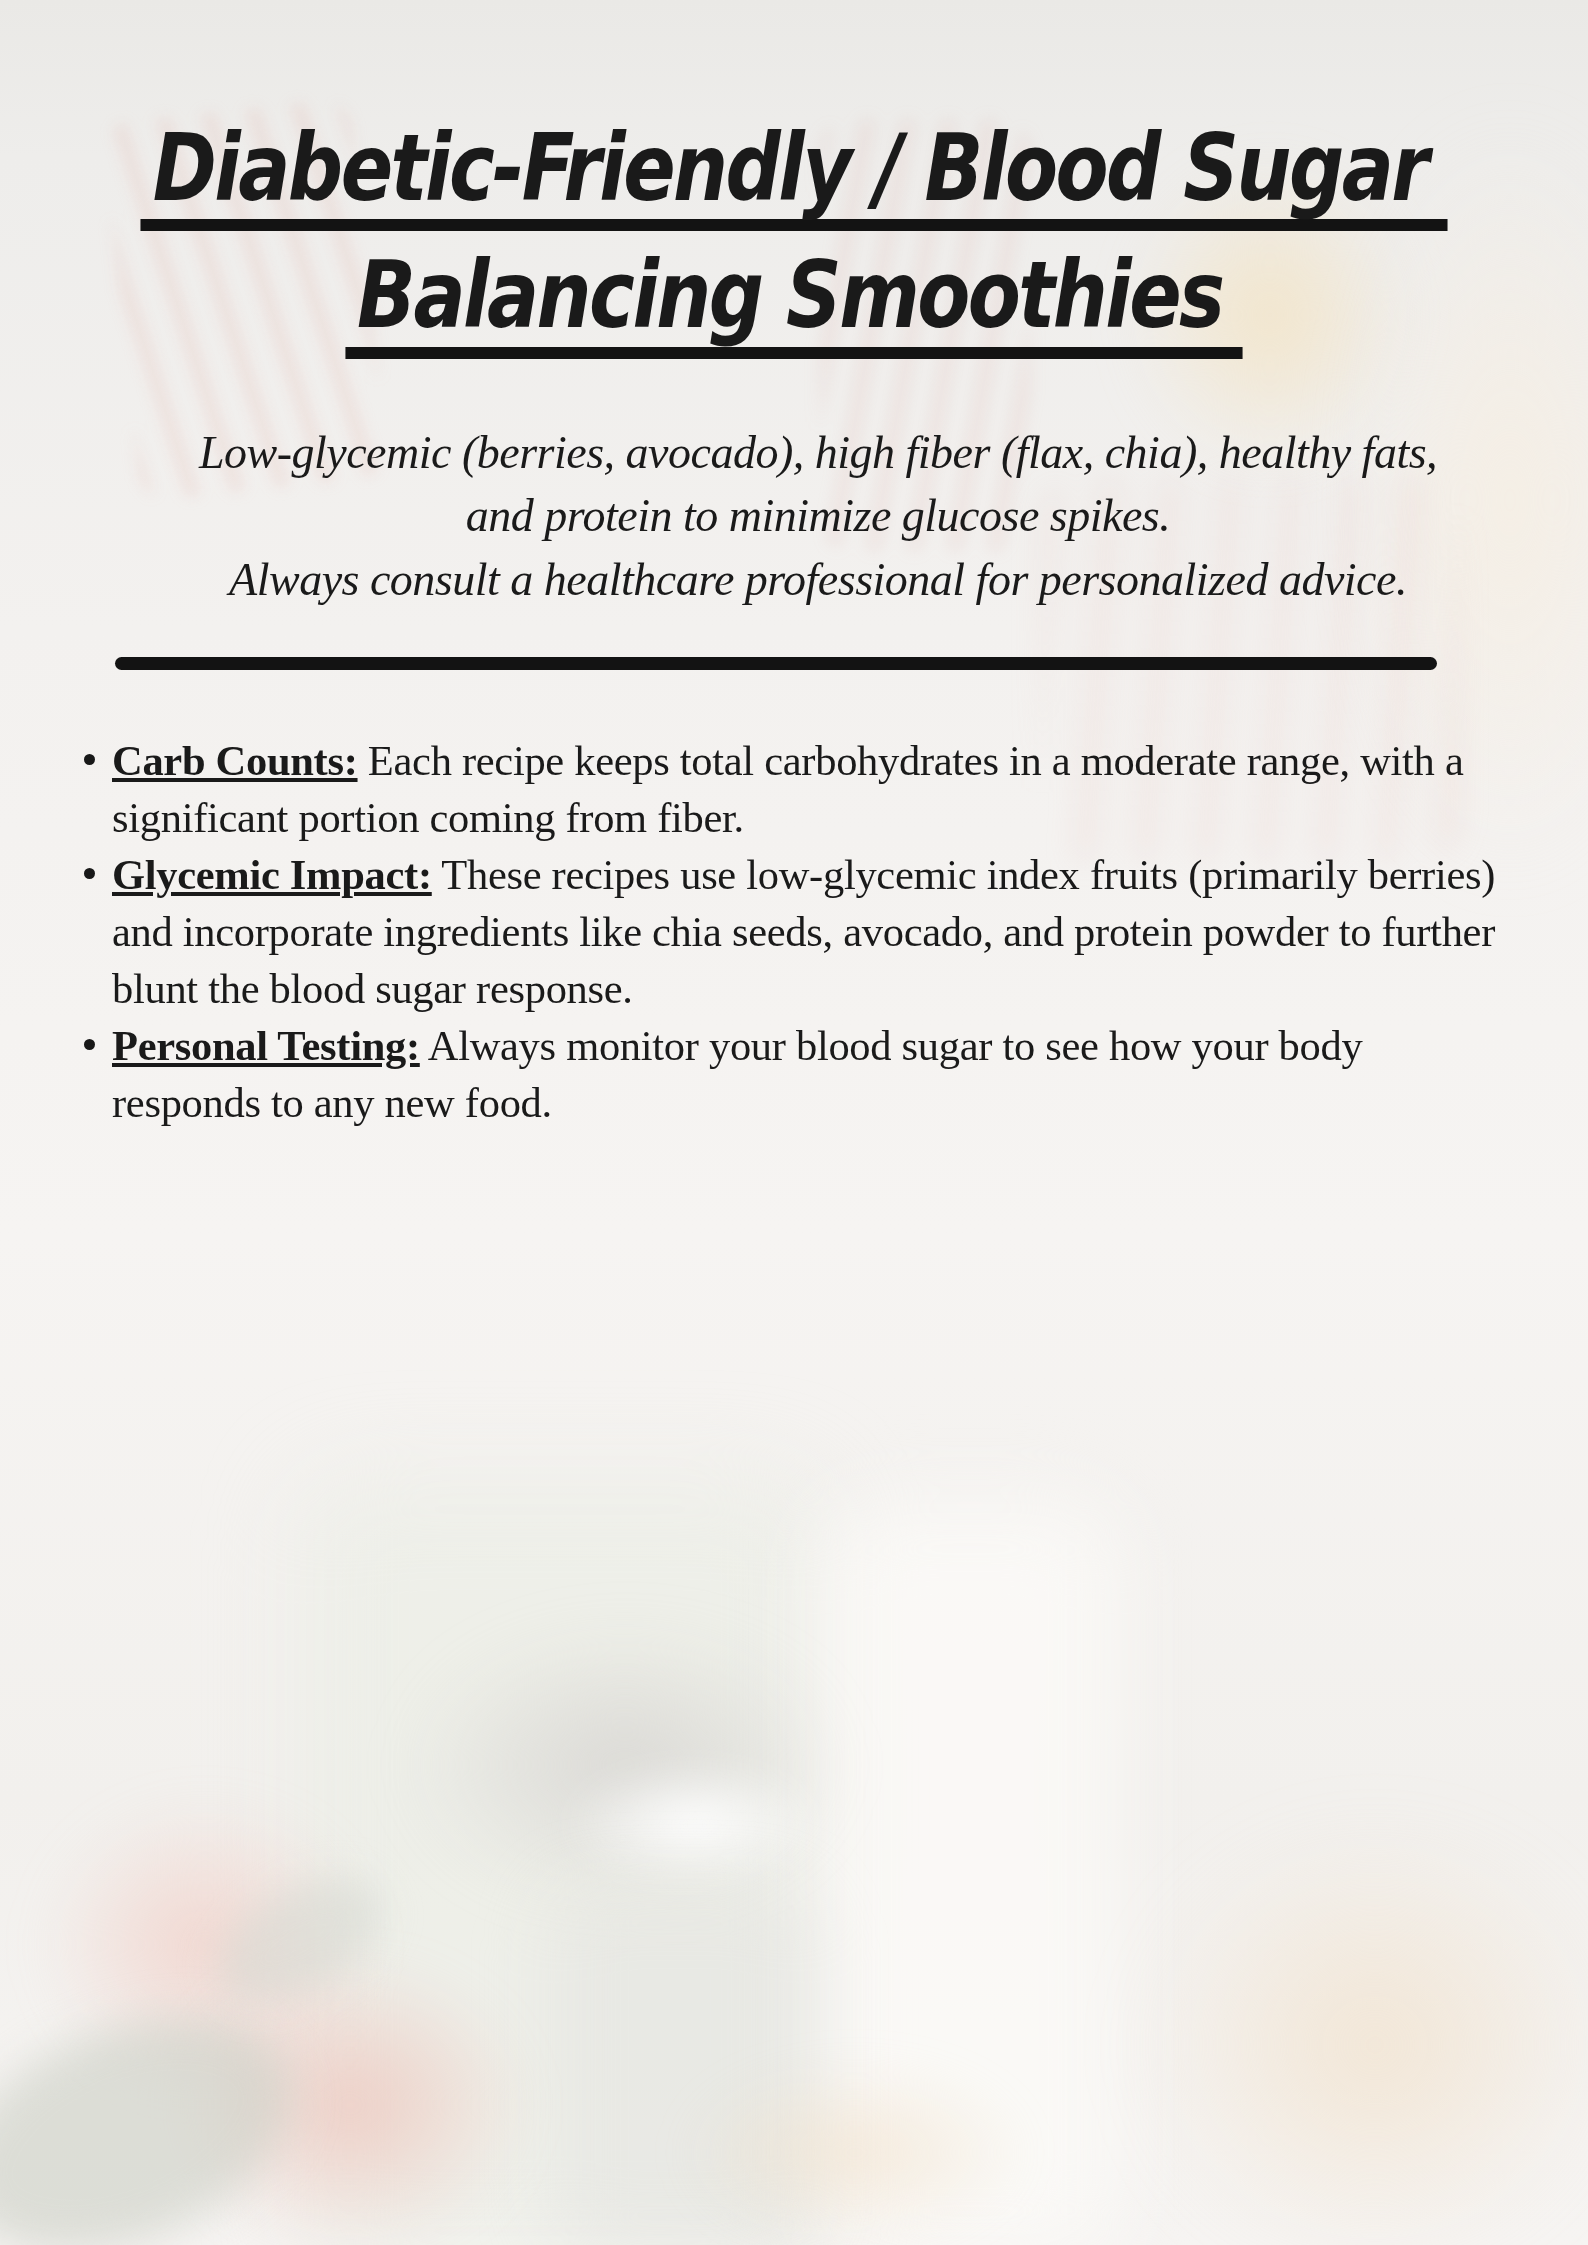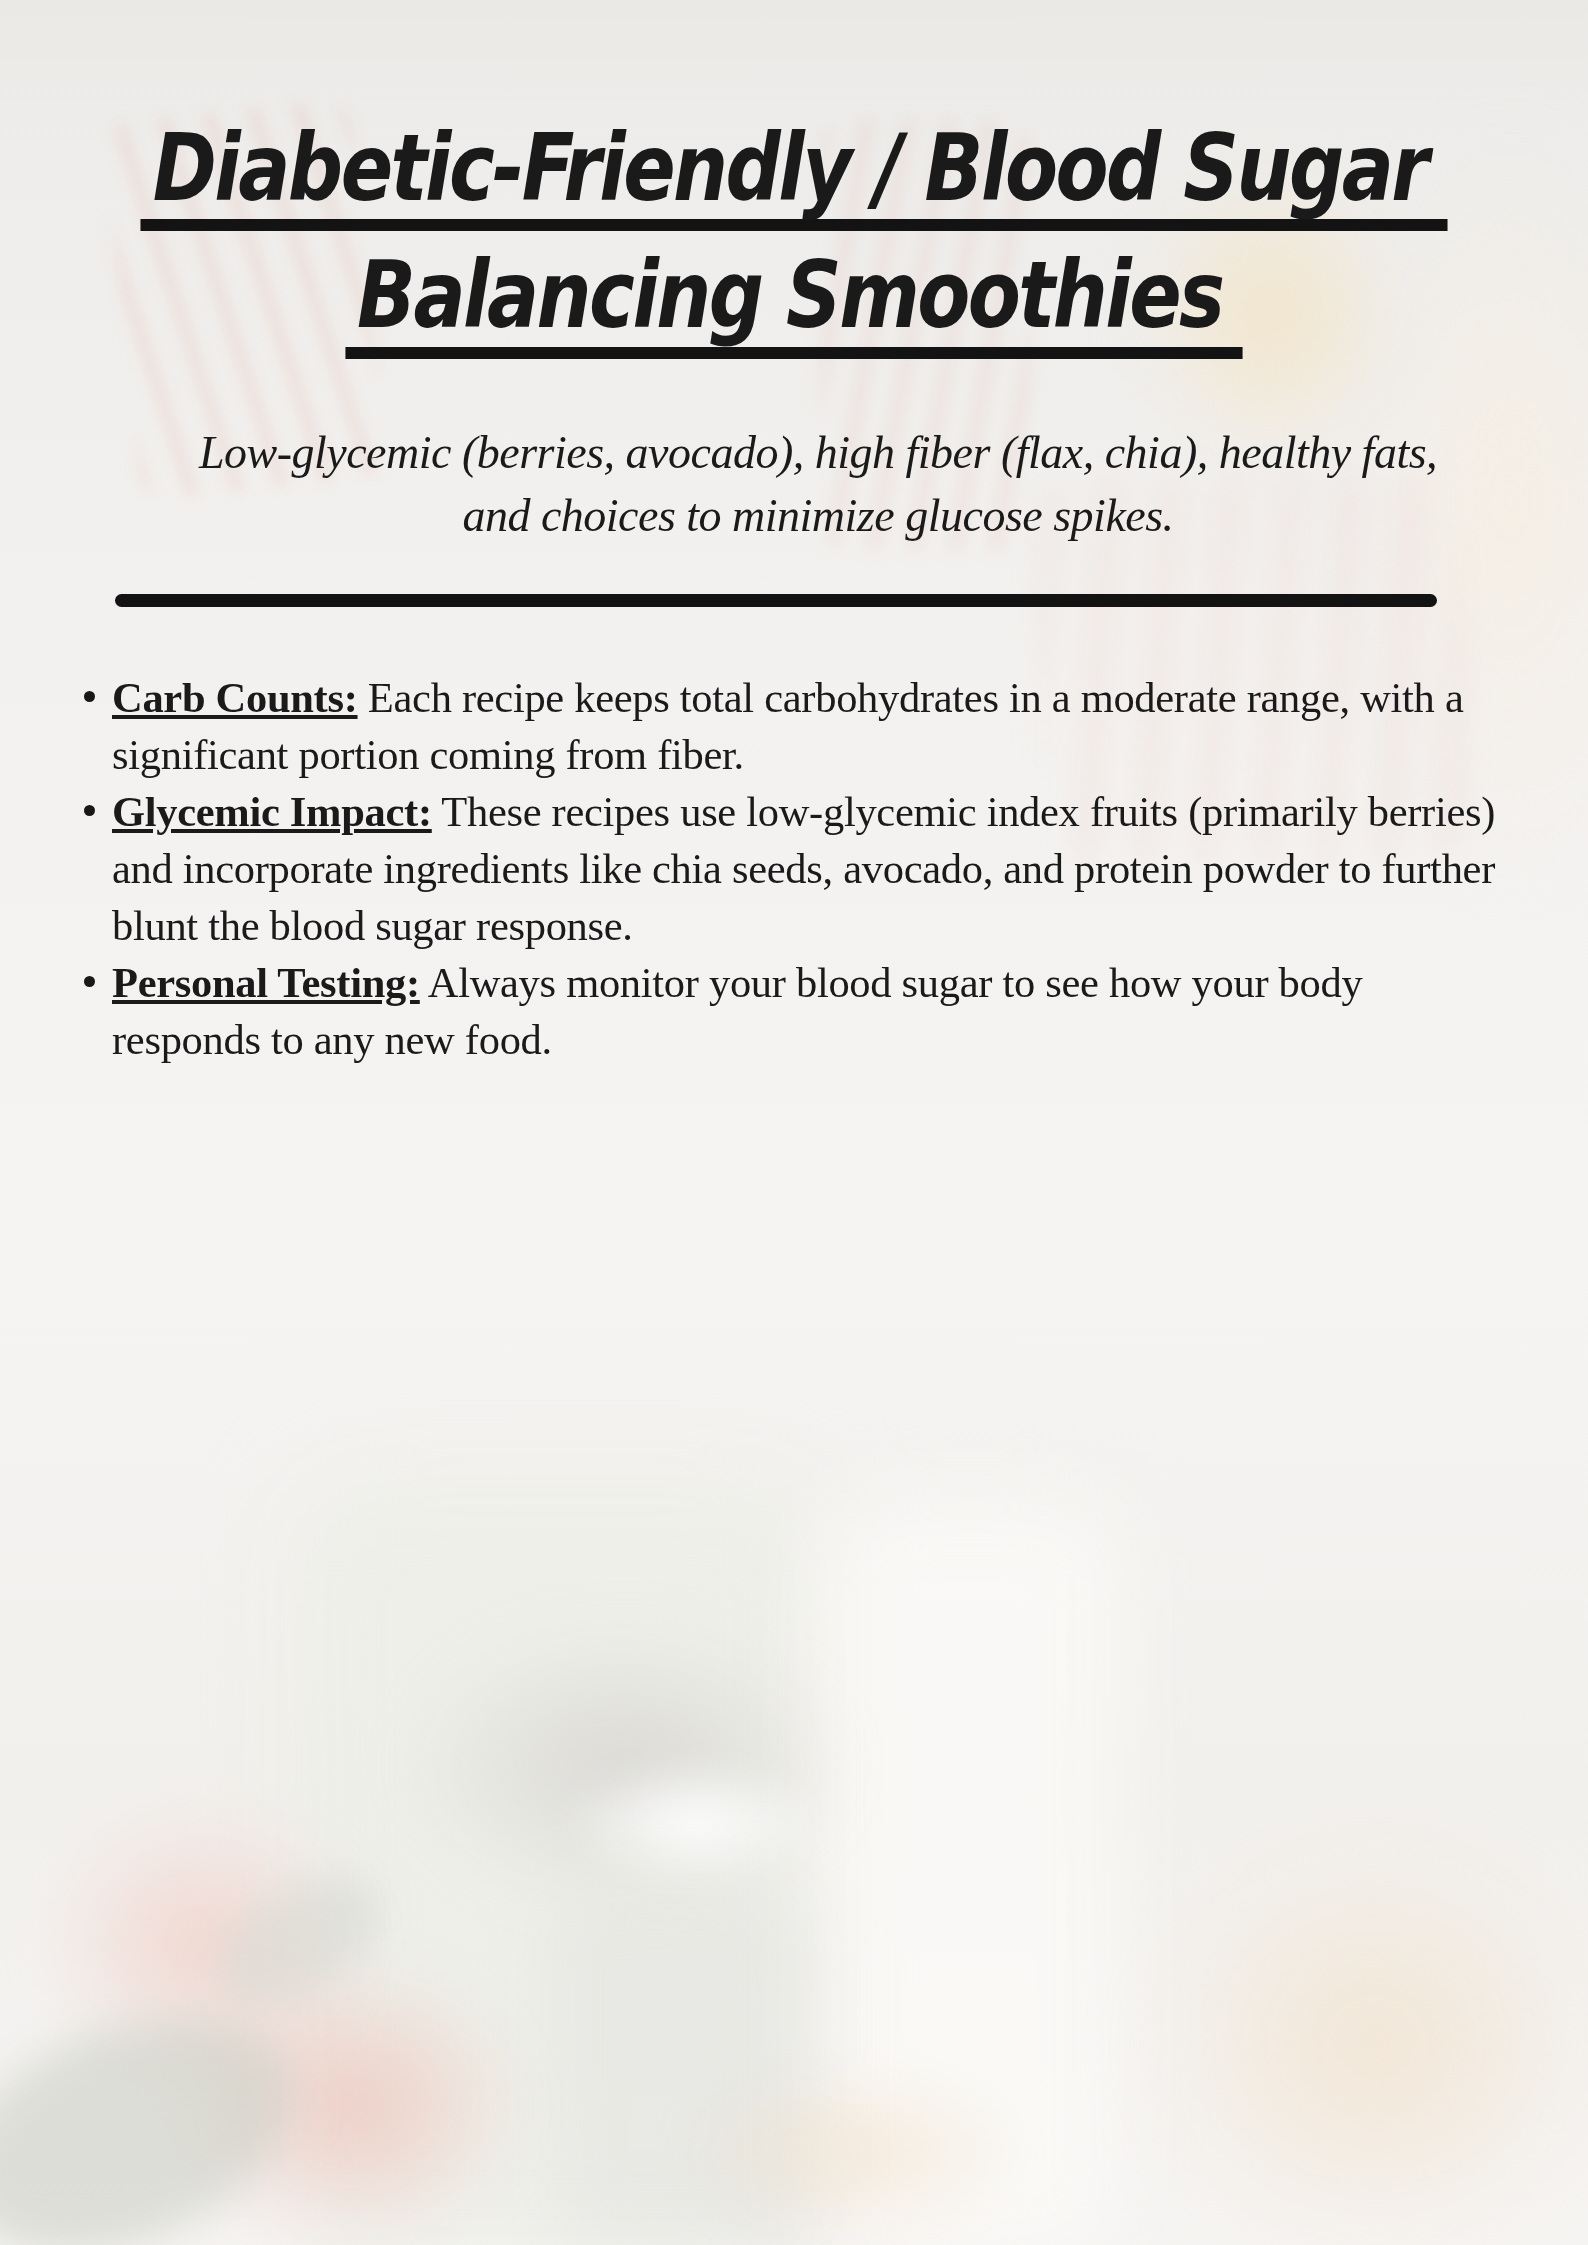--- a/index.html
+++ b/index.html
@@ -128,21 +128,22 @@
       <div class="title-line">
         <span class="u">Diabetic-Friendly / Blood Sugar</span>
       </div>
       <div class="title-line">
         <span class="u">Balancing Smoothies</span>
       </div>
     </h1>
 
     <div class="subtitle" id="subtitle">
         <div>Low-glycemic (berries, avocado), high fiber (flax, chia), healthy fats,</div>
-        <div>and choices to minimize glucose spikes.</div>
+        <div>and protein to minimize glucose spikes.</div>
+        <div>Always consult a healthcare professional for personalized advice.</div>
       </div>
 
     <div class="divider"></div>
 
     <ul class="notes" id="notes">
         <li><b>Carb Counts:</b><span> Each recipe keeps total carbohydrates in a moderate range, with a significant portion coming from fiber.</span></li>
         <li><b>Glycemic Impact:</b><span> These recipes use low-glycemic index fruits (primarily berries) and incorporate ingredients like chia seeds, avocado, and protein powder to further blunt the blood sugar response.</span></li>
         <li><b>Personal Testing:</b><span> Always monitor your blood sugar to see how your body responds to any new food.</span></li>
       </ul>
 

